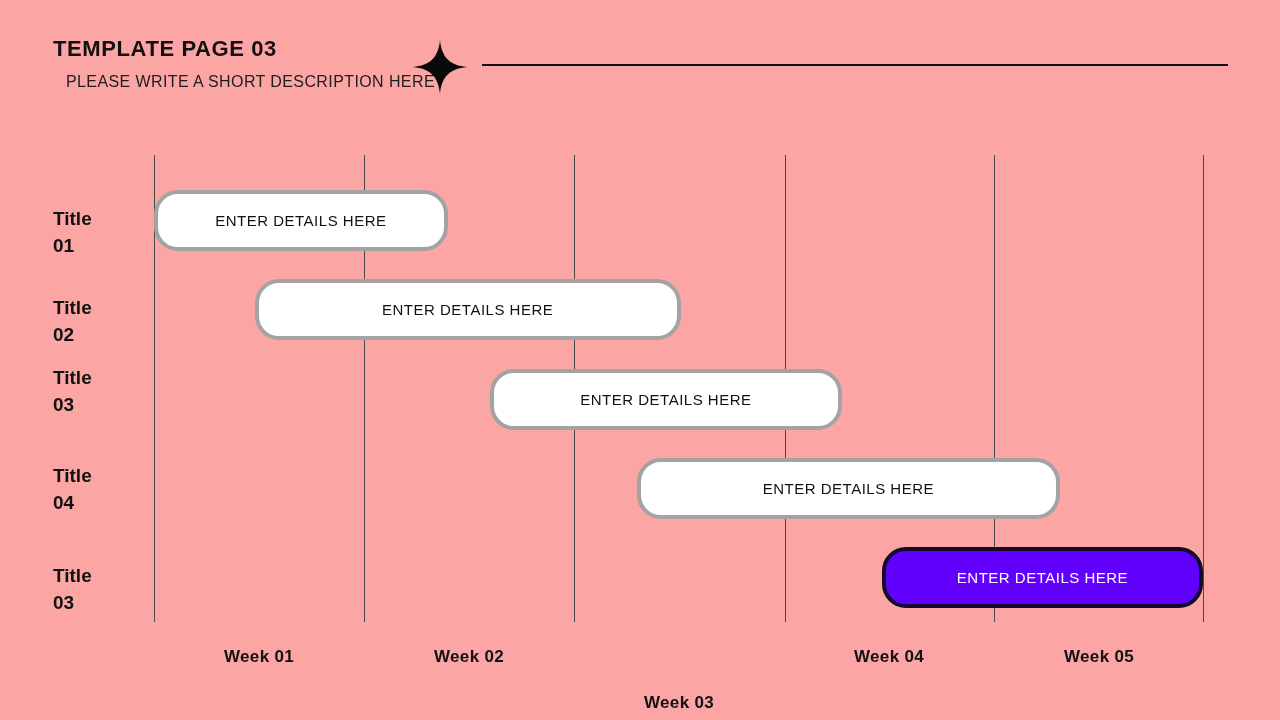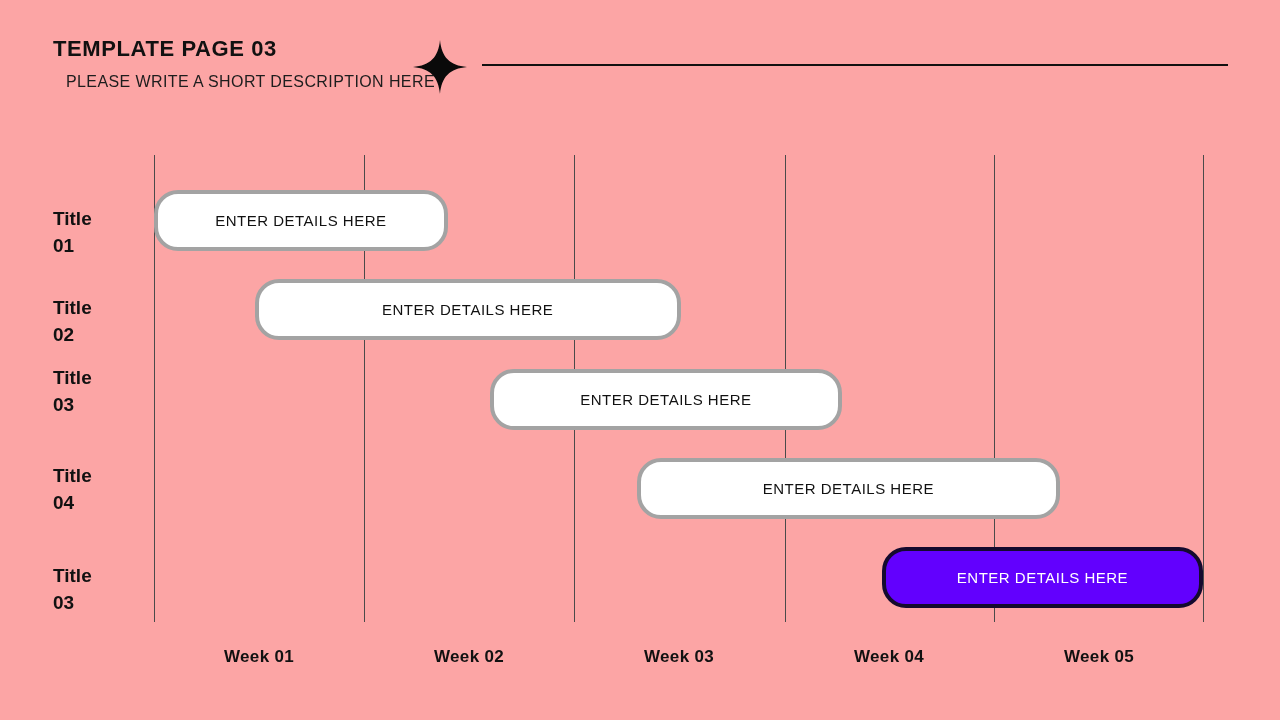--- a/index.html
+++ b/index.html
@@ -79,18 +79,18 @@
     <div class="row-label" style="top: 562.2px;">Title 03</div>
 
     <div class="bar" style="left: 154px; width: 293.72px; top: 190px;">ENTER DETAILS HERE</div>
     <div class="bar" style="left: 254.704px; width: 425.894px; top: 279.3px;">ENTER DETAILS HERE</div>
     <div class="bar" style="left: 489.68px; width: 352.464px; top: 368.6px;">ENTER DETAILS HERE</div>
     <div class="bar" style="left: 636.54px; width: 423.796px; top: 457.9px;">ENTER DETAILS HERE</div>
     <div class="bar highlight" style="left: 882.006px; width: 320.994px; top: 547.2px;">ENTER DETAILS HERE</div>
 
     <div class="week-label" style="left:259px;">Week 01</div>
     <div class="week-label" style="left:469px;">Week 02</div>
-    <div class="week-label" style="left:679px;">Week 03</div>
+    <div class="week-label" style="left:679px;margin-top:46px;">Week 03</div>
     <div class="week-label" style="left:889px;">Week 04</div>
     <div class="week-label" style="left:1099px;">Week 05</div>
 
   </div>
 </div>
 
 </body></html>

